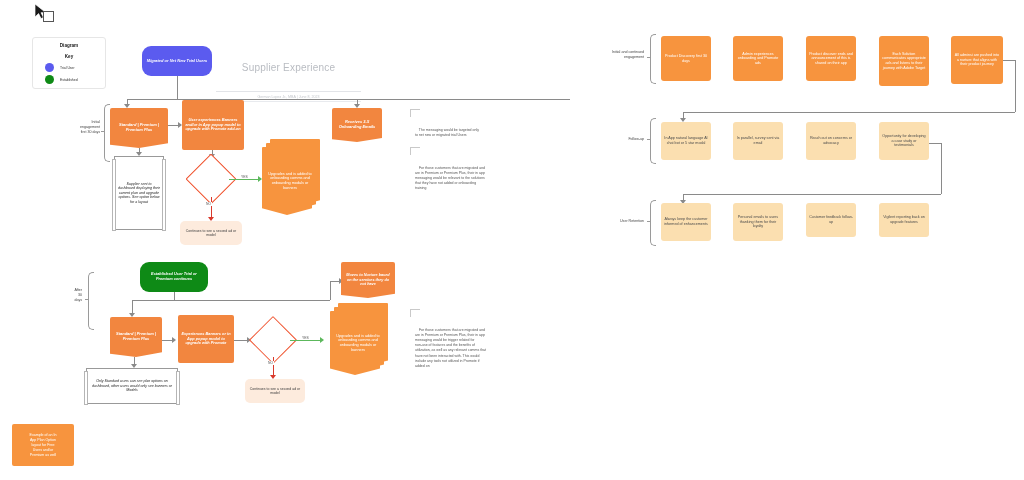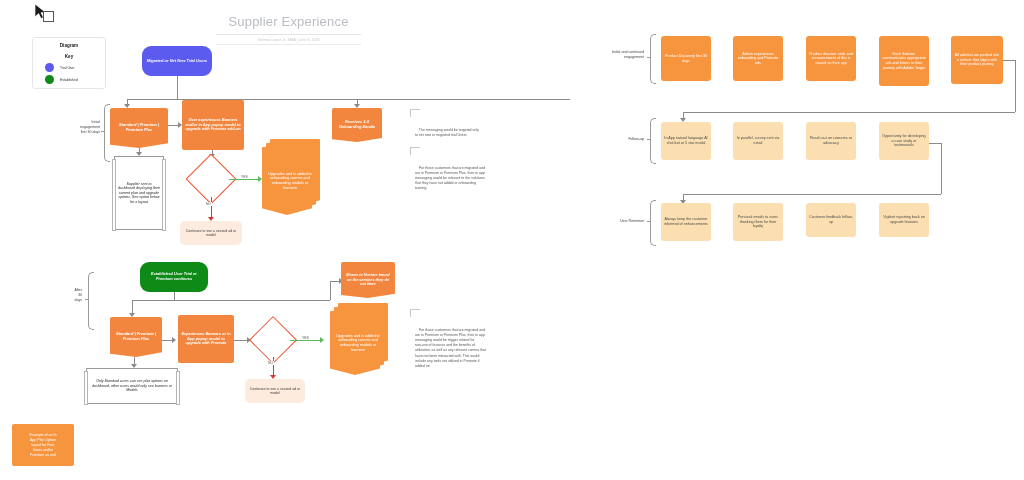--- a/index.html
+++ b/index.html
@@ -12,22 +12,22 @@
   .abs{position:absolute;box-sizing:border-box;}
 
   
   .cursor{position:absolute;left:34px;top:3px;width:16px;height:18px;}
   .cursor svg{display:block;}
   .cursor-box{position:absolute;left:43px;top:11px;width:9px;height:9px;
     border:1.2px solid #555;background:#fff;}
 
   
   .title-wrap{position:absolute;left:216px;top:14px;width:145px;text-align:center;}
-  .title{font-size:13px;color:#b9bcc2;letter-spacing:.2px;
-    border-bottom:1px solid #e2e4e8;padding-bottom:5px;white-space:nowrap;}
+  .title{font-size:10px;color:#b9bcc2;letter-spacing:.2px;
+    border-bottom:1px solid #e2e4e8;padding-bottom:18px;white-space:nowrap;margin-top:48px;}
   .subtitle{font-size:3.6px;color:#c3c6cb;margin-top:2.5px;white-space:nowrap;
     border-bottom:1px solid #e8eaee;padding-bottom:2px;}
 
   
   .legend{left:32px;top:37px;width:74px;height:52px;background:#fff;
     border:1px solid #e6e6e6;border-radius:3px;}
   .legend-title{text-align:center;font-size:4.6px;font-weight:bold;color:#222;
     margin-top:5px;line-height:6px;}
   .legend-row{display:flex;align-items:center;margin-top:3px;padding-left:12px;}
   .swatch{width:9px;height:9px;border-radius:50%;flex:none;}

